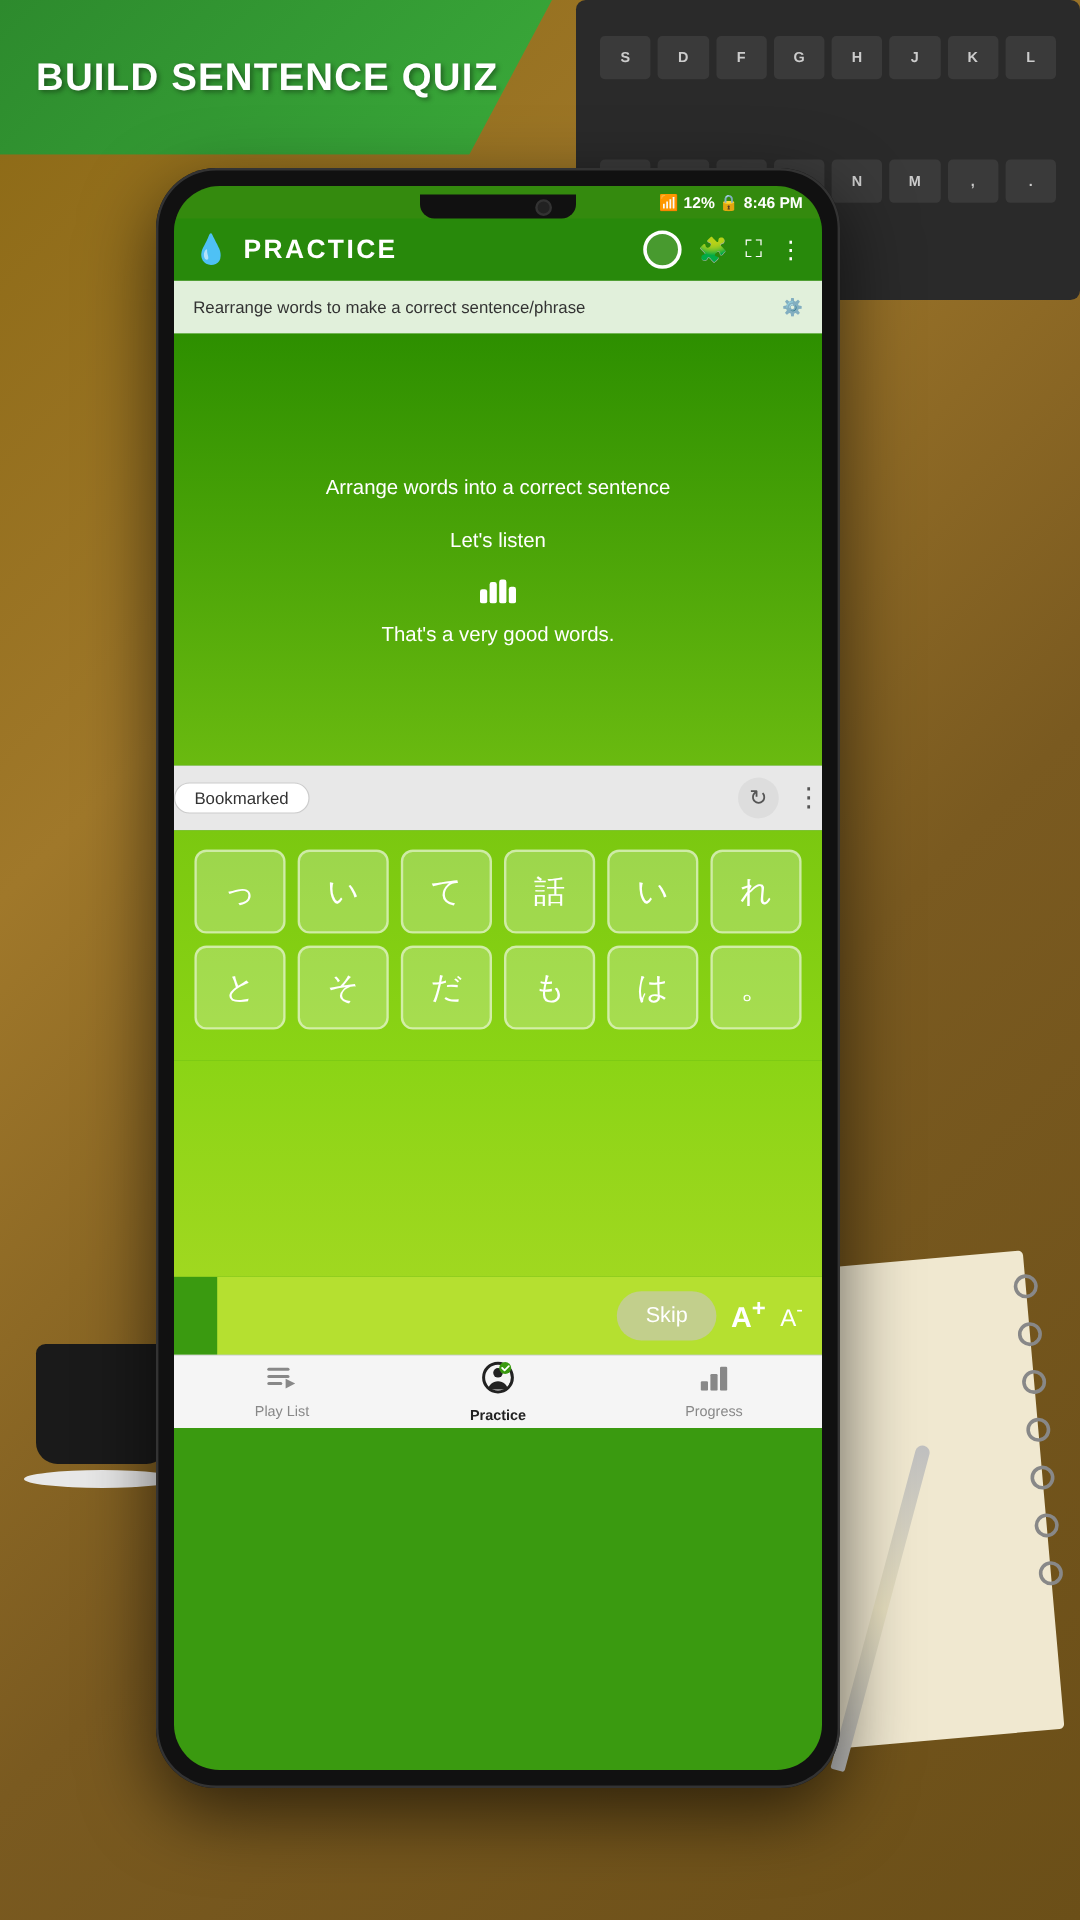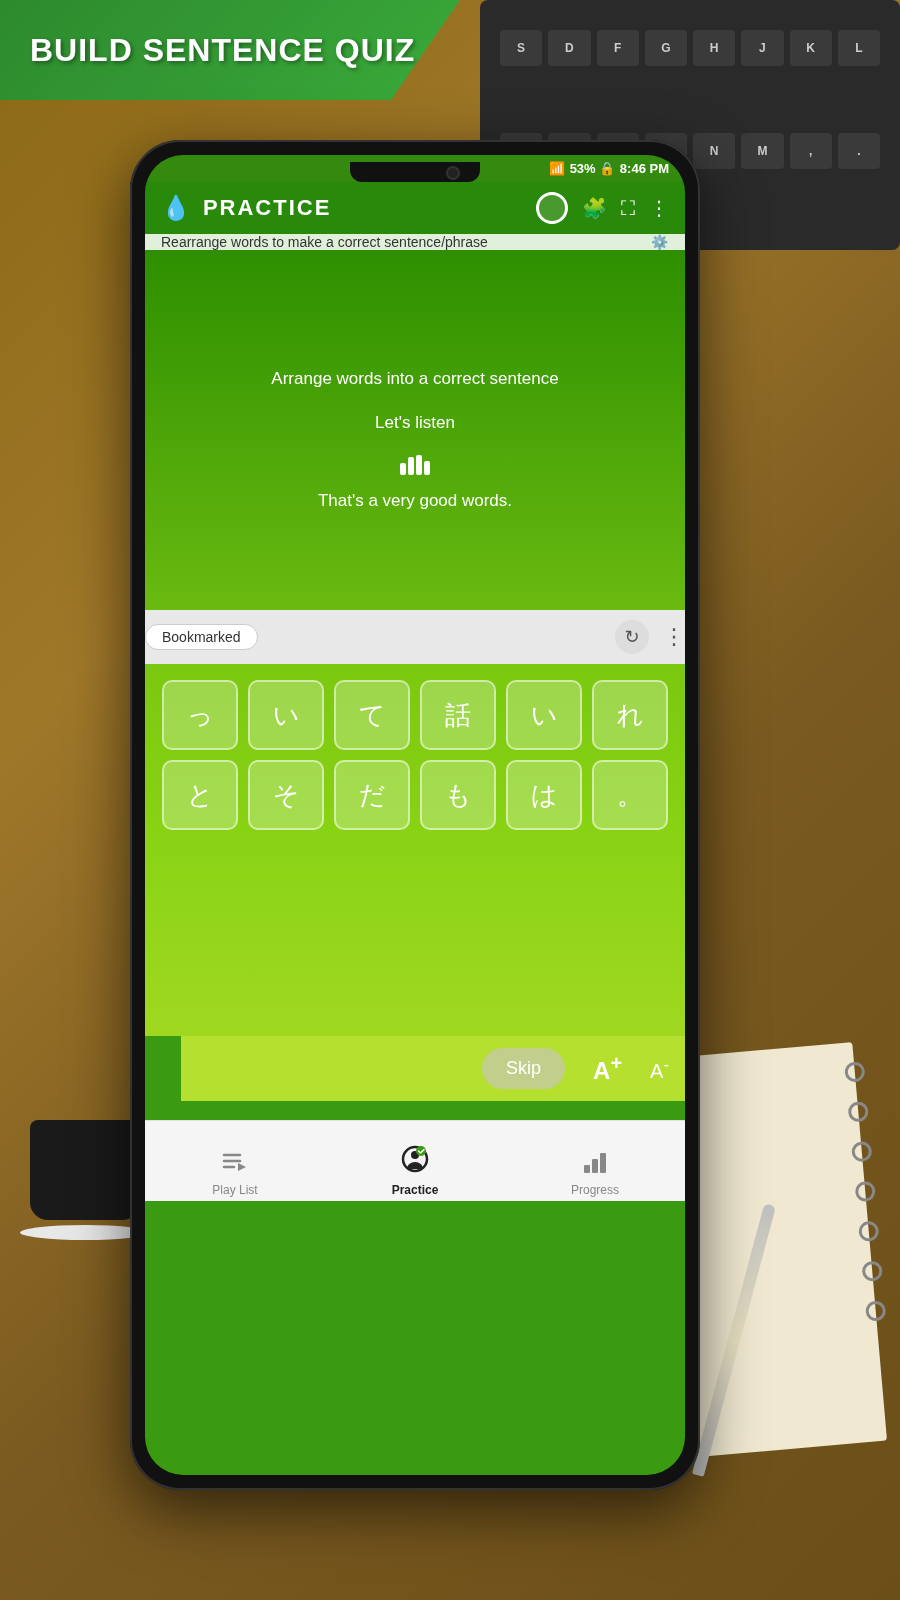--- a/index.html
+++ b/index.html
@@ -51,21 +51,21 @@
       font-weight: bold;
       height: 36px;
     }
 
     
     .banner {
       position: absolute;
       top: 0;
       left: 0;
       width: 460px;
-      height: 100px;
+      height: 129px;
       background: linear-gradient(135deg, #2d8a2d, #3aaa3a);
       clip-path: polygon(0 0, 100% 0, 85% 100%, 0 100%);
       display: flex;
       align-items: center;
       padding-left: 30px;
       z-index: 2;
     }
     .banner-text {
       color: white;
       font-size: 32px;
@@ -224,21 +224,21 @@
       width: 32px;
       height: 32px;
       border: 3px solid white;
       border-radius: 50%;
       background: rgba(255,255,255,0.15);
     }
 
     
     .instruction-bar {
       background: rgba(255,255,255,0.85);
-      padding: 0 16px;
+      padding: 14px 16px;
       display: flex;
       align-items: center;
       justify-content: space-between;
       font-size: 14px;
       color: #333;
     }
 
     
     .main-content {
       background: linear-gradient(to bottom, #2d8f00, #6aba10);
@@ -341,21 +341,21 @@
       position: relative;
     }
 
     
     .bottom-controls {
       background: #b5e030;
       padding: 12px 16px;
       display: flex;
       align-items: center;
       justify-content: flex-end;
-      gap: 28px;
+      gap: 12px;
       margin-left: 36px;
     }
     .skip-btn {
       background: rgba(200,200,180,0.7);
       color: white;
       border: none;
       padding: 10px 24px;
       border-radius: 24px;
       font-size: 18px;
       font-weight: 500;
@@ -371,23 +371,22 @@
       color: white;
       font-size: 18px;
       cursor: pointer;
     }
 
     
     .bottom-nav {
       background: #f5f5f5;
       border-top: 1px solid #e0e0e0;
       display: flex;
-      align-items: flex-end;
-      padding: 24px 0 4px;
-      margin-top: 19px;
+      align-items: center;
+      padding: 4px 0 4px;
     }
     .nav-item {
       flex: 1;
       display: flex;
       flex-direction: column;
       align-items: center;
       gap: 4px;
       cursor: pointer;
     }
     .nav-icon {
@@ -483,21 +482,21 @@
 <div class="phone">
   <div class="phone-notch">
     <div class="camera"></div>
   </div>
 
   <div class="phone-screen">
 
     <div class="status-bar">
       <div class="status-icons">
         <span>📶</span>
-        <span>53%</span>
+        <span>12%</span>
         <span>🔒</span>
         <span>8:46 PM</span>
       </div>
     </div>
 
     <div class="app-header">
       <span class="header-icon">💧</span>
       <span class="header-title">PRACTICE</span>
       <div class="header-actions">
         <div class="circle-btn"></div>

